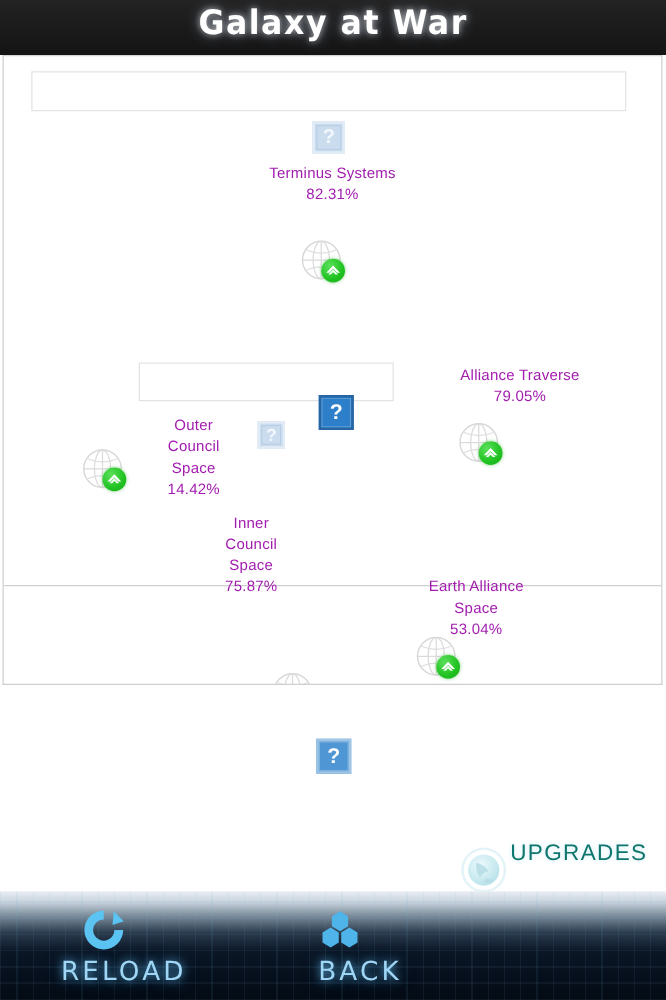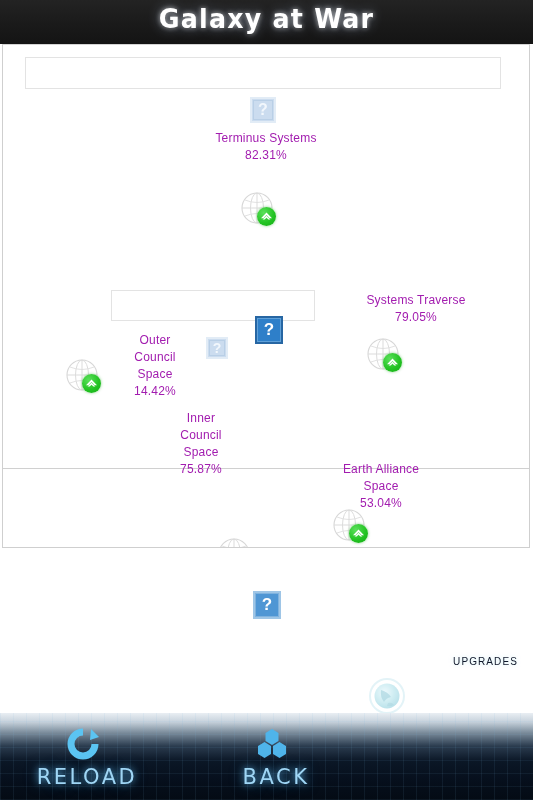--- a/index.html
+++ b/index.html
@@ -166,24 +166,24 @@
   #upgrades-panel {
     position: absolute;
     left: 330px;
     top: 655px;
     width: 196px;
     height: 68px;
   }
   #upgrades-label {
     position: absolute;
     right: 8px;
-    top: 1px;
-    font-size: 10px;
+    top: 17px;
+    font-size: 18px;
     letter-spacing: 1.1px;
-    color: #0f172a;
+    color: #0f766e;
     font-family: "Liberation Sans", sans-serif;
     text-shadow: 0 0 4px rgba(160,220,235,0.55);
     user-select: none;
   }
   #upgrades-value {
     position: absolute;
     right: 6px;
     top: 27px;
     font-size: 30px;
     letter-spacing: 0.5px;
@@ -237,21 +237,21 @@
   .bottom-button .bb-icon {
     position: absolute;
     left: 50%;
     top: 0;
     transform: translateX(-50%);
     width: 34px;
     height: 34px;
   }
   .bottom-button .bb-label {
     position: absolute;
-    left: 4px;
+    left: 16px;
     top: 38px;
     width: 100%;
     text-align: center;
     font-family: "DejaVu Sans", sans-serif;
     font-size: 21px;
     letter-spacing: 2.5px;
     color: #9fd6f5;
     text-shadow: 0 0 7px rgba(100,190,240,0.85), 0 0 14px rgba(70,160,225,0.5);
     white-space: nowrap;
   }
@@ -283,21 +283,21 @@
         <div class="upgrade-badge">
           <svg viewBox="0 0 19 19" width="19" height="19">
             <path d="M9.5 5.4 L15 11.2 L12.6 11.2 L9.5 8.0 L6.4 11.2 L4 11.2 Z" fill="#ffffff"></path>
             <path d="M9.5 8.6 L13.4 12.6 L11.3 12.6 L9.5 10.7 L7.7 12.6 L5.6 12.6 Z" fill="#ffffff" opacity="0.95"></path>
           </svg>
         </div>
       </div>
       <div class="q-icon faded" style="left: 247px; top: 52px; width: 26px; height: 26px; font-size: 16px;">
         <span class="q-glyph">?</span>
       </div>
-      <div class="region-label" style="left: 353px; top: 247px; width: 120px;"><span>Systems Traverse</span><span class="pct">79.05%</span></div>
+      <div class="region-label" style="left: 353px; top: 247px; width: 120px;"><span>Alliance Traverse</span><span class="pct">79.05%</span></div>
       <div class="planet-node" style="left: 363px; top: 292px;">
         <svg viewBox="0 0 34 34" class="globe">
           <circle cx="17" cy="17" r="15" fill="none" stroke="#9a9a9a" stroke-width="1.1"></circle>
           <ellipse cx="17" cy="17" rx="6.5" ry="15" fill="none" stroke="#a5a5a5" stroke-width="1"></ellipse>
           <line x1="2" y1="17" x2="32" y2="17" stroke="#a5a5a5" stroke-width="1"></line>
           <path d="M5 9 Q17 14 29 9" fill="none" stroke="#adadad" stroke-width="0.9"></path>
           <path d="M5 25 Q17 20 29 25" fill="none" stroke="#adadad" stroke-width="0.9"></path>
           <line x1="17" y1="2" x2="17" y2="32" stroke="#a5a5a5" stroke-width="1"></line>
         </svg>
         <div class="upgrade-badge">

